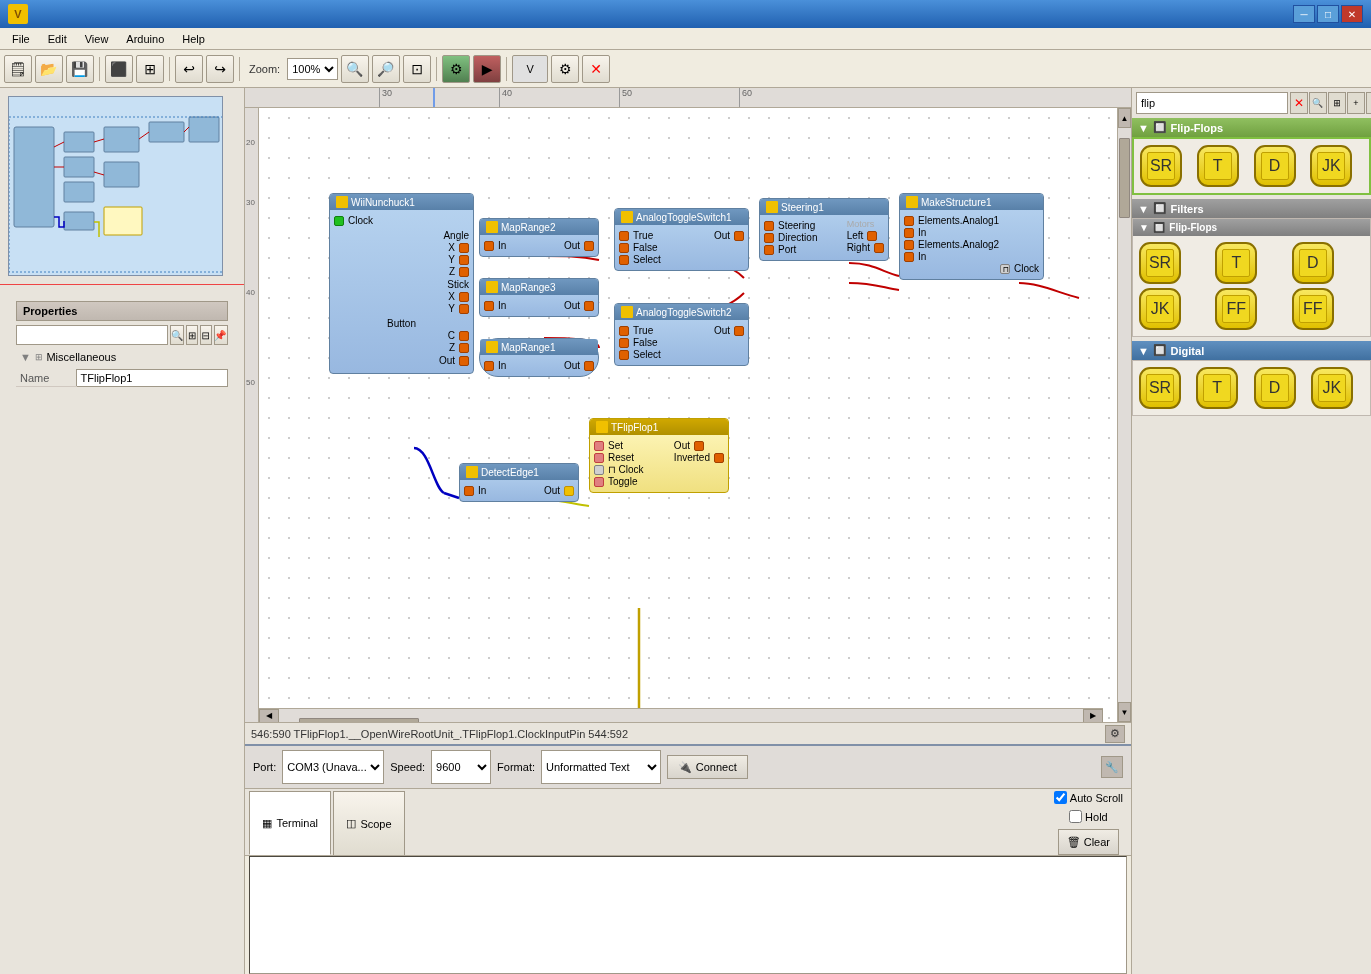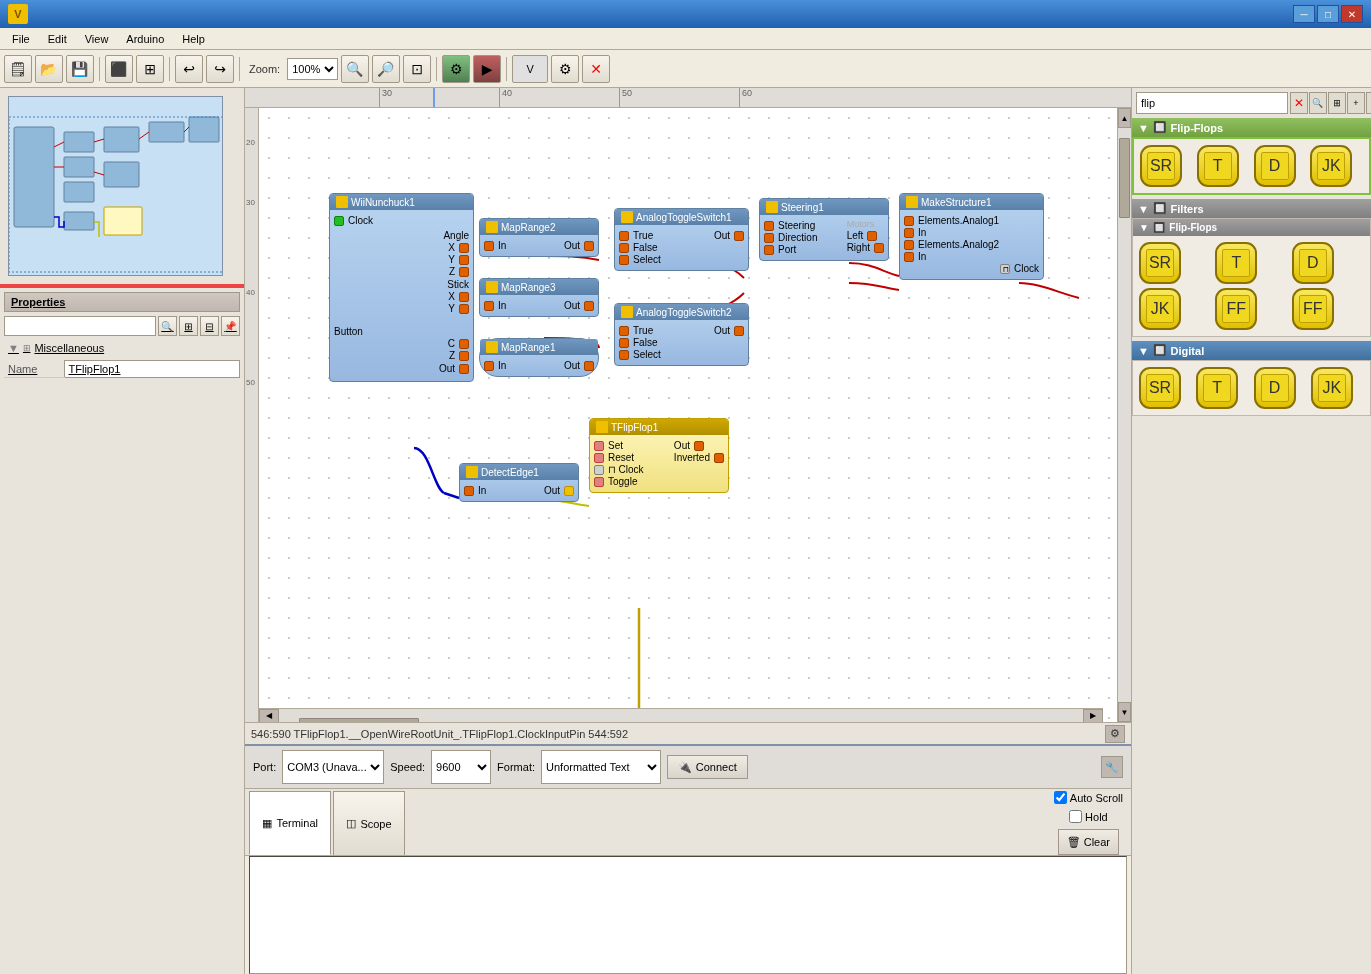--- a/index.html
+++ b/index.html
@@ -23,21 +23,21 @@
     .zoom-label { font-size: 11px; color: #333; margin: 0 4px; }
     .zoom-select { height: 22px; font-size: 11px; border: 1px solid #a09888; background: white; }
 
     
     #main { display: flex; height: calc(974px - 28px - 22px - 38px); }
 
     
     #left-panel { width: 245px; background: #e8e4dc; border-right: 1px solid #b0a898; display: flex; flex-direction: column; }
     #minimap { width: 215px; height: 180px; background: #b8d8f8; border: 1px solid #8090a8; margin: 8px; position: relative; overflow: hidden; }
     #minimap-content { position: absolute; inset: 0; background: #c8e0f4; }
-    #properties-panel { flex: 1; border-top: 4px solid #ef4444; padding: 4px; text-decoration: underline; }
+    #properties-panel { flex: 1; border-top: 1px solid #ef4444; padding: 16px; }
     .props-header { background: linear-gradient(to bottom, #d0c8c0, #c0b8b0); padding: 3px 6px; font-weight: bold; font-size: 11px; border: 1px solid #a09888; margin-bottom: 4px; }
     .props-search { display: flex; gap: 2px; margin-bottom: 4px; }
     .props-input { flex: 1; height: 20px; border: 1px solid #a09888; font-size: 11px; padding: 1px 4px; }
     .props-btn { width: 20px; height: 20px; background: linear-gradient(to bottom, #f8f4ec, #e0dcd0); border: 1px solid #a09888; cursor: pointer; font-size: 10px; display: flex; align-items: center; justify-content: center; }
     .props-tree { font-size: 11px; }
     .tree-item { padding: 2px 4px; cursor: pointer; }
     .props-table { width: 100%; border-collapse: collapse; font-size: 11px; margin-top: 4px; }
     .props-table td { padding: 2px 4px; border-bottom: 1px solid #d0c8c0; }
     .props-table td:first-child { color: #555; width: 60px; }
     #canvas-ruler-h { height: 20px; background: #e0dcd8; border-bottom: 1px solid #b0a898; position: relative; overflow: hidden; }
@@ -301,21 +301,21 @@
                 <span>Stick</span>
               </div>
               <div class="node-pin" style="justify-content:flex-end;">
                 <span>X</span>
                 <div class="pin-dot out"></div>
               </div>
               <div class="node-pin" style="justify-content:flex-end;">
                 <span>Y</span>
                 <div class="pin-dot out"></div>
               </div>
-              <div class="node-pin" style="justify-content:flex-start;margin-top:12px;">
+              <div class="node-pin" style="justify-content:center;margin-top:4px;">
                 <span>Button</span>
               </div>
               <div class="node-pin" style="justify-content:flex-end;">
                 <span>C</span>
                 <div class="pin-dot out"></div>
               </div>
               <div class="node-pin" style="justify-content:flex-end;">
                 <span>Z</span>
                 <div class="pin-dot out"></div>
               </div>

